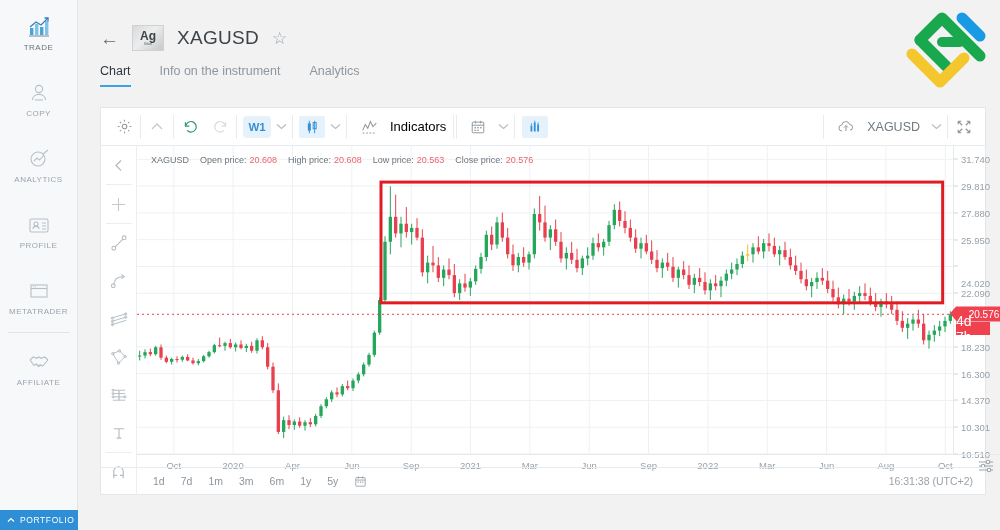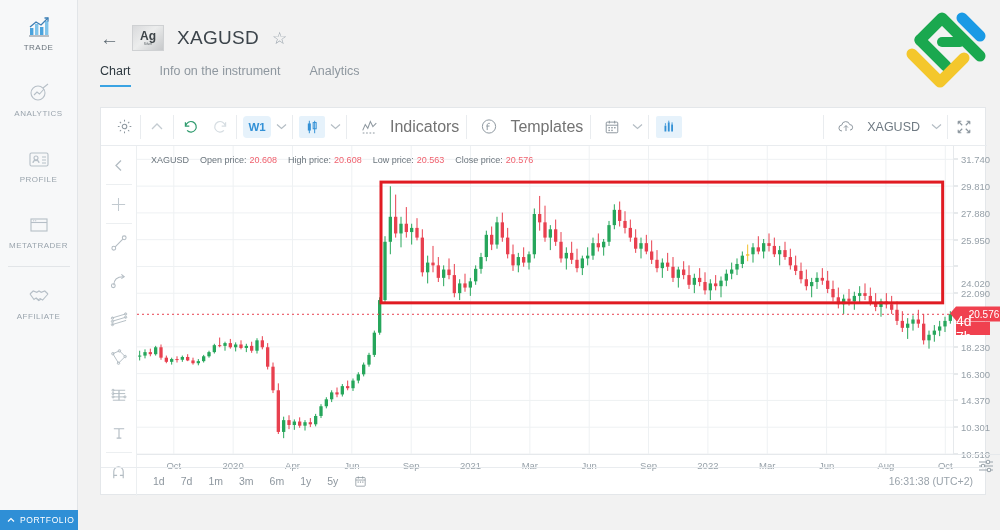--- a/index.html
+++ b/index.html
@@ -67,21 +67,21 @@
   .tb { display: flex; align-items: center; justify-content: center; cursor: pointer; color: #8d979f; }
   .tb-sep { width: 1px; height: 24px; background: #e9ecef; margin: 0 1px; }
   .tb-icon { width: 30px; height: 26px; }
   .tb-chev { width: 20px; height: 26px; font-size: 9px; color: #a8b1b8; }
   .tb-pill {
     min-width: 28px; height: 22px; background: #e6f2fb; color: #3391d6;
     font-size: 11.5px; font-weight: bold; border-radius: 4px;
     display: flex; align-items: center; justify-content: center; padding: 0 5px;
   }
   .tb-iconbox-active { width: 26px; height: 22px; background: #e6f2fb; border-radius: 2px; }
-  .tb-text { font-size: 16px; color: #737373; padding: 0 6px; }
+  .tb-text { font-size: 13px; color: #000000; padding: 0 6px; }
   #tb-right { margin-left: auto; display: flex; align-items: center; }
   #tb-symbol { font-size: 12.5px; color: #6f7a83; padding: 0 6px; }
 
   
   #rail {
     position: absolute; left: 0; top: 38px; width: 36px; height: 350px;
     border-right: 1px solid #eceff1; display: flex; flex-direction: column; align-items: center;
   }
   .rail-btn { width: 36px; height: 38px; display: flex; align-items: center; justify-content: center; cursor: pointer; color: #b3bcc3; }
   .rail-sep { width: 26px; height: 1px; background: #eceff1; }
@@ -141,20 +141,30 @@
           <rect x="8" y="8" width="3.4" height="11" fill="#7fc3ea"></rect>
           <rect x="13" y="11" width="3.4" height="8" fill="#4aa3dd"></rect>
           <rect x="18" y="5" width="3.4" height="14" fill="#7fc3ea"></rect>
           <path d="M3 11 L9 6 L14 9 L21 2" stroke="#3d7fb5" stroke-width="1.3" fill="none"></path>
           <path d="M17.5 2 H21 V5.5" stroke="#3d7fb5" stroke-width="1.3" fill="none"></path>
         </svg>
       </span>
       <span class="nlabel">TRADE</span>
     </div>
 
+    <div class="nav-item">
+      <span class="nico">
+        <svg width="24" height="22" viewBox="0 0 24 22" fill="none" stroke="#b6bfc7" stroke-width="1.1">
+          <circle cx="12" cy="7" r="3.6"></circle>
+          <path d="M5.5 18c0-3.6 2.9-5.6 6.5-5.6s6.5 2 6.5 5.6"></path>
+          <path d="M8 18h8"></path>
+        </svg>
+      </span>
+      <span class="nlabel">COPY</span>
+    </div>
 
     <div class="nav-item">
       <span class="nico">
         <svg width="24" height="22" viewBox="0 0 24 22" fill="none" stroke="#b6bfc7" stroke-width="1.1">
           <circle cx="11" cy="11" r="7"></circle>
           <path d="M16 6l5-4"></path>
           <path d="M7 13l3-3 2.5 2L17 7"></path>
         </svg>
       </span>
       <span class="nlabel">ANALYTICS</span>
@@ -289,29 +299,20 @@
       <div class="tb" style="margin-left:6px;">
         <span class="tb-icon tb">
           <svg width="17" height="16" viewBox="0 0 20 18" fill="none" stroke="#8d979f" stroke-width="1.2">
             <path d="M2 13l3-7 3 4.5 3-8 3 6 4-4"></path>
               <path d="M2 16h16" stroke-dasharray="2 2"></path>
           </svg>
         </span>
         <span class="tb-text">Indicators</span>
       </div>
       <div class="tb-sep"></div>
-      <div class="tb" style="margin-left:6px;">
-        <span class="tb-icon tb">
-          <svg width="18" height="17" viewBox="0 0 20 19" fill="none" stroke="#8d979f" stroke-width="1.1">
-            <circle cx="10" cy="9.5" r="7.4"></circle>
-            <path d="M8 13.5V8.2c0-1.4.8-2.2 2-2.2h.9M7 9h3.6"></path>
-          </svg>
-        </span>
-        <span class="tb-text">Templates</span>
-      </div>
       <div class="tb-sep"></div>
       <div class="tb tb-icon" style="margin-left:5px;">
         <svg width="16" height="16" viewBox="0 0 18 18" fill="none" stroke="#8d979f" stroke-width="1.1">
           <rect x="2.5" y="3.5" width="13" height="12" rx="1"></rect>
           <path d="M2.5 7h13M6 2v3M12 2v3"></path>
           <rect x="5" y="9" width="1.6" height="1.6" fill="#8d979f" stroke="none"></rect>
           <rect x="8.2" y="9" width="1.6" height="1.6" fill="#8d979f" stroke="none"></rect>
           <rect x="11.4" y="9" width="1.6" height="1.6" fill="#8d979f" stroke="none"></rect>
           <rect x="5" y="12" width="1.6" height="1.6" fill="#8d979f" stroke="none"></rect>
           <rect x="8.2" y="12" width="1.6" height="1.6" fill="#8d979f" stroke="none"></rect>

